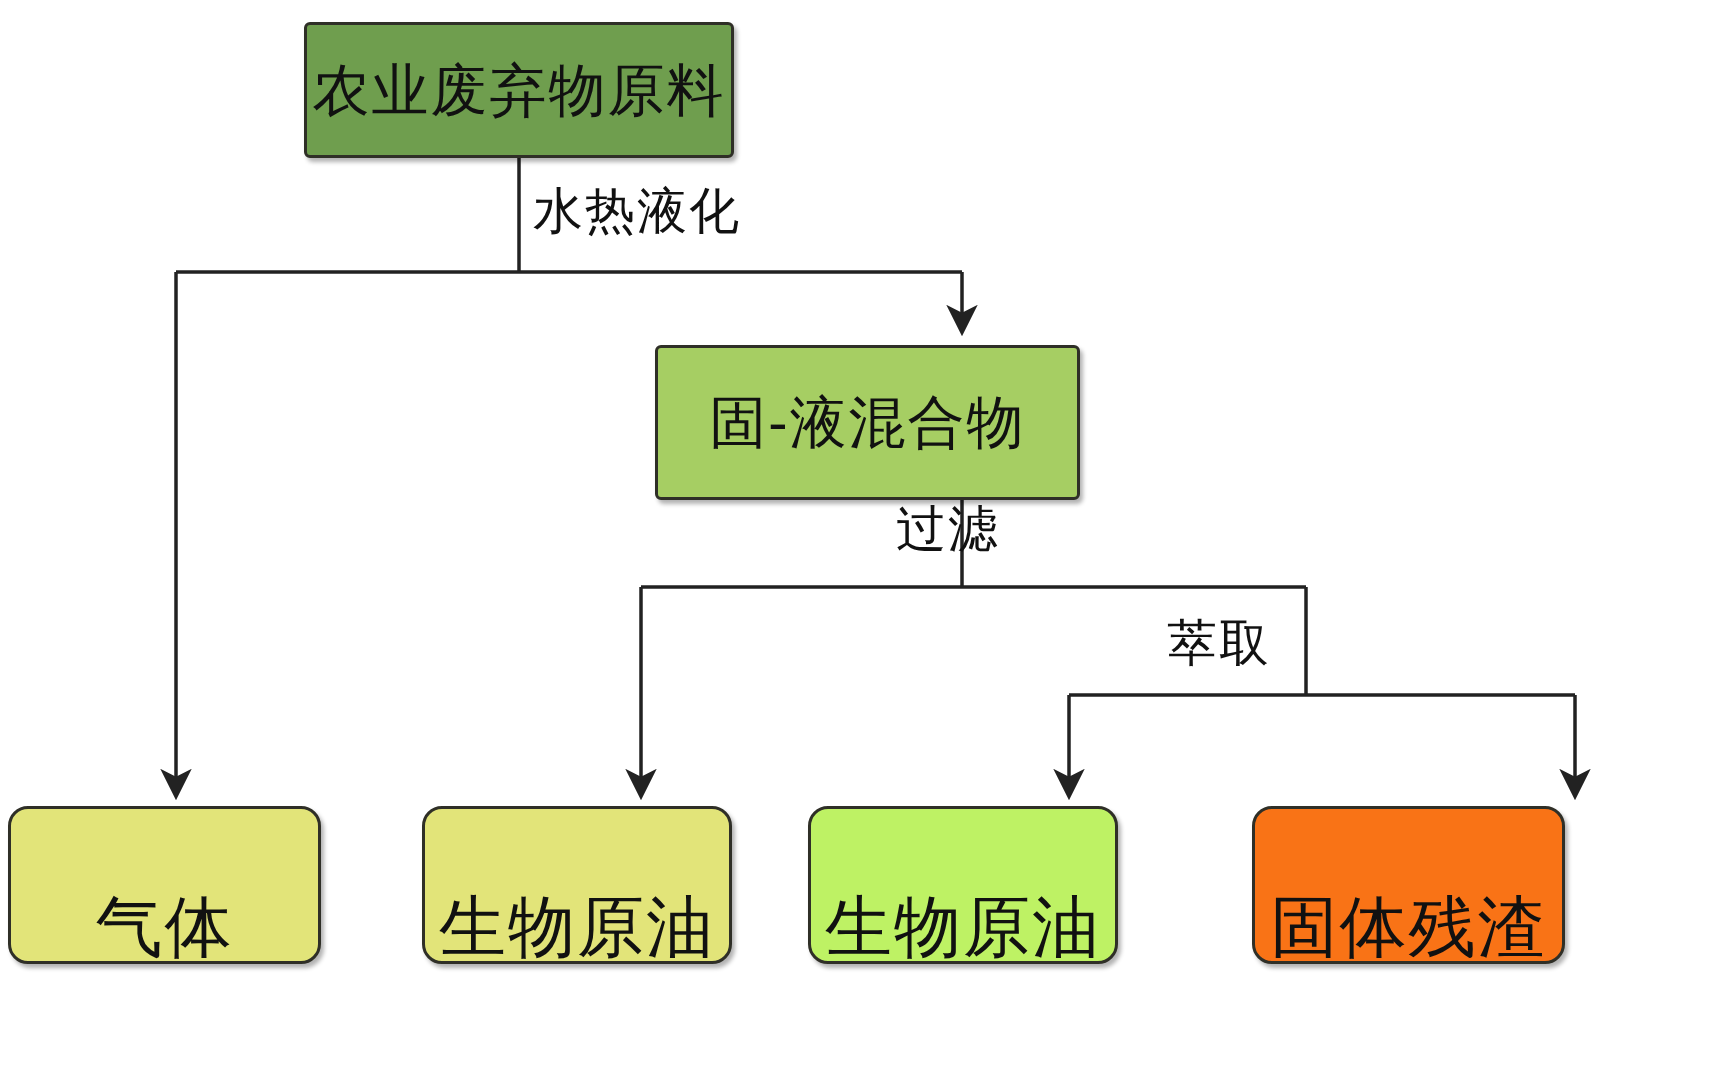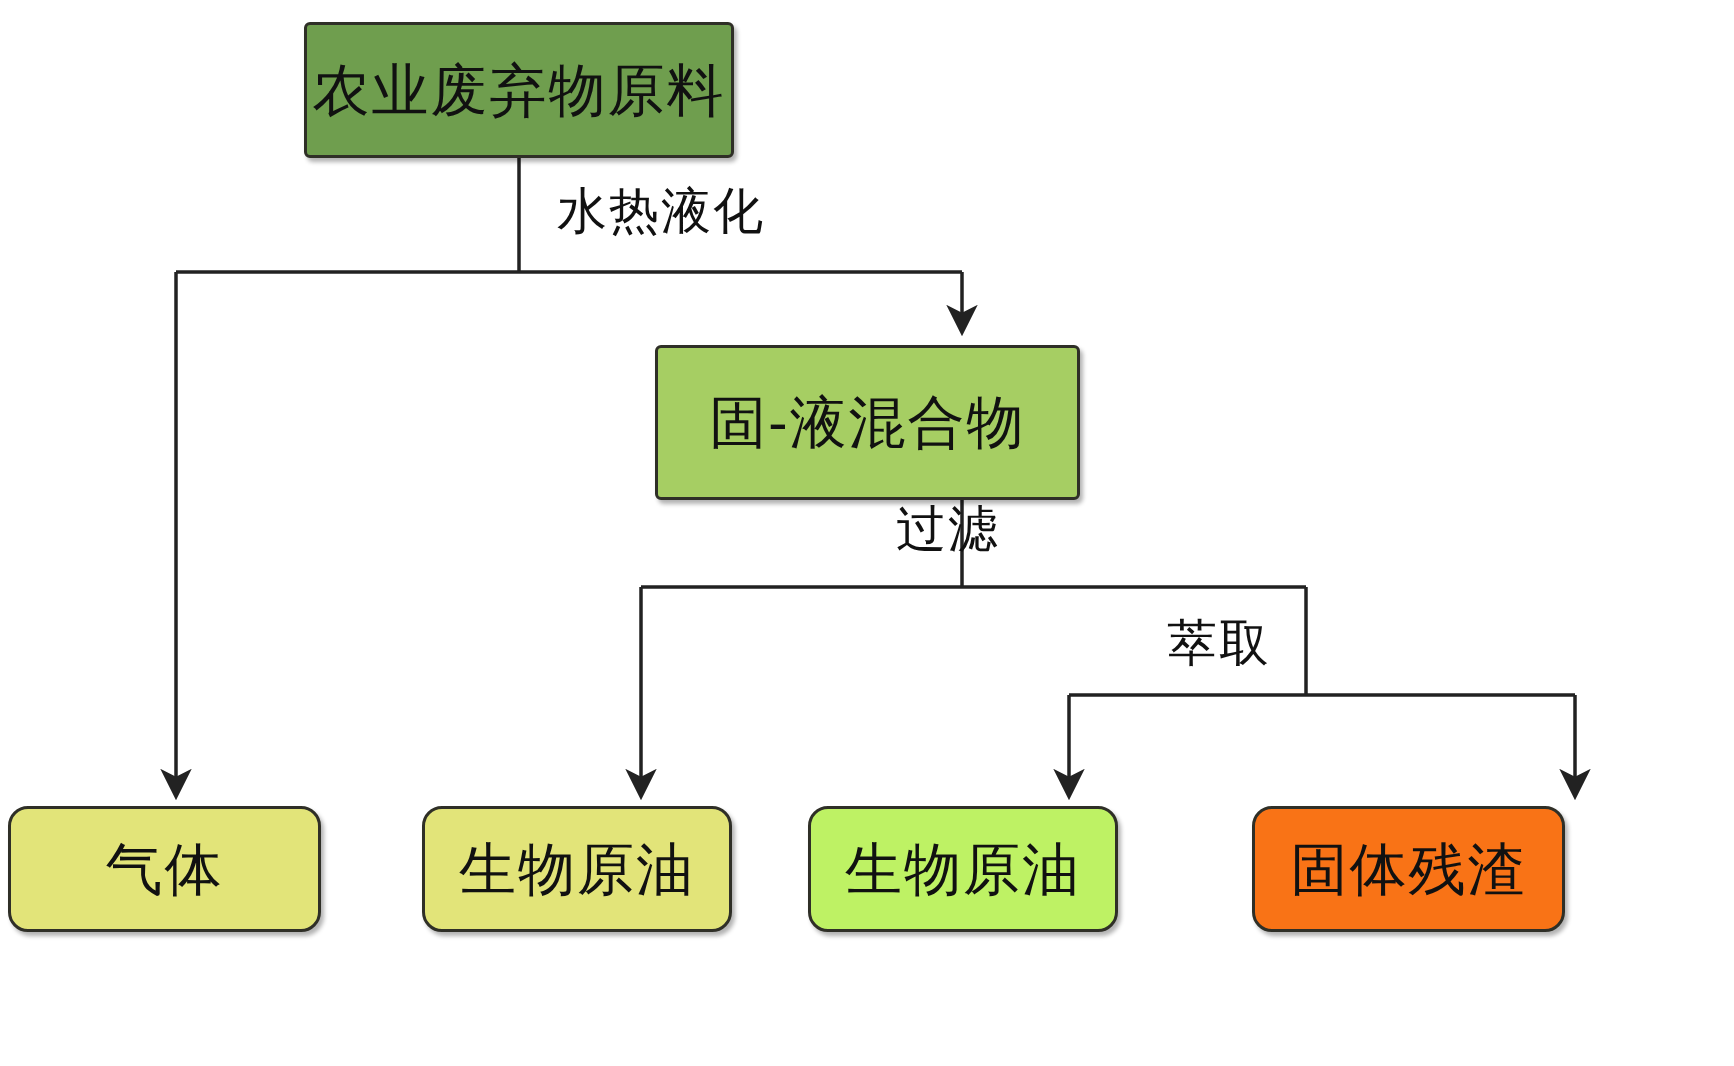--- a/index.html
+++ b/index.html
@@ -48,39 +48,40 @@
   
   #node-feedstock {
     left: 304px; top: 22px; width: 430px; height: 136px;
     font-size: 57px;
   }
   #node-mixture {
     left: 655px; top: 345px; width: 425px; height: 155px;
     font-size: 57px;
   }
   .node-product {
-    top: 806px; height: 126px;
-    font-size: 57px;
+    top: 806px; height: 158px;
+    font-size: 67px;
     border-radius: 20px;
+    align-items: flex-end;
   }
   #node-gas    { left: 8px;    width: 313px; }
   #node-aqueous{ left: 422px;  width: 310px; }
   #node-biooil { left: 808px;  width: 310px; }
   #node-solid  { left: 1252px; width: 313px; }
 
   
   .edge-label {
     position: absolute;
     color: #111111;
     font-size: 50px;
     letter-spacing: 2px;
     line-height: 1;
     white-space: nowrap;
   }
-  #label-htl       { left: 557px;  top: 186px; }
+  #label-htl       { left: 533px;  top: 186px; }
   #label-filtration{ left: 896px;  top: 504px; }
   #label-extraction{ left: 1167px; top: 618px; }
 </style>
 </head>
 <body>
 
 <div id="canvas">
 
   <svg id="edges" viewBox="0 0 1734 1066">
     <defs>

